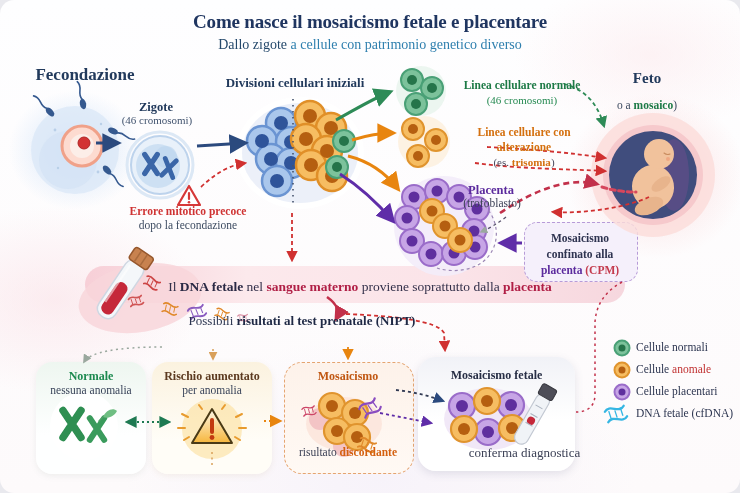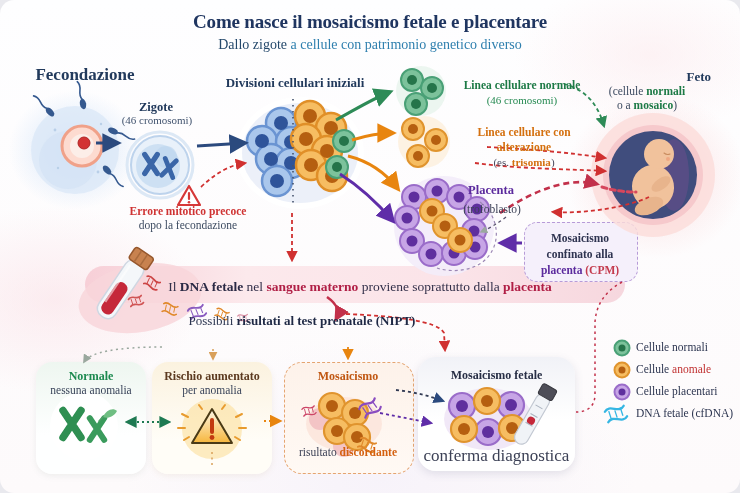--- a/index.html
+++ b/index.html
@@ -404,32 +404,29 @@
   <div class="lbl" style="left:103px;top:219px;width:170px;font-size:11.5px;color:#3c4a60;">dopo la fecondazione</div>
 
   <div class="lbl b" style="left:437px;top:79px;width:170px;font-size:11.5px;color:#1d7a46;">Linea cellulare normale</div>
   <div class="lbl" style="left:437px;top:94px;width:170px;font-size:11px;color:#268a52;">(46 cromosomi)</div>
   <div class="lbl b" style="left:439px;top:126px;width:170px;font-size:11.5px;color:#d4700f;">Linea cellulare con</div>
   <div class="lbl b" style="left:439px;top:141px;width:170px;font-size:11.5px;color:#d4700f;">alterazione</div>
   <div class="lbl" style="left:439px;top:156px;width:170px;font-size:11px;color:#4a4a5e;">
     <span>(es. </span><span style="color:#d4700f;font-weight:600;">trisomia</span><span>)</span>
   </div>
   <div class="lbl b" style="left:441px;top:183px;width:100px;font-size:12.5px;color:#5b2a9d;">Placenta</div>
-  <div class="lbl" style="left:437px;top:203px;width:110px;font-size:11.5px;color:#3c4156;">(trofoblasto)</div>
+  <div class="lbl" style="left:437px;top:197px;width:110px;font-size:11.5px;color:#3c4156;">(trofoblasto)</div>
 
   <div class="lbl b" style="left:526px;top:230px;width:108px;font-size:11.5px;line-height:16px;color:#2e3350;">
     <span>Mosaicismo</span><br>
     <span>confinato alla</span><br>
     <span style="color:#5b2a9d;">placenta</span><span style="color:#c43b4e;"> (CPM)</span>
   </div>
 
-  <div class="lbl b" style="left:611px;top:70px;width:100px;font-size:13px;color:#223a5c;text-align:right;">Feto</div>
-  <div class="lbl" style="left:582px;top:85px;width:130px;font-size:11.5px;color:#3c4a60;">
-    <span>(cellule </span><span class="b" style="color:#1d7a46;">normali</span>
-  </div>
+  <div class="lbl b" style="left:597px;top:70px;width:100px;font-size:15px;color:#223a5c;">Feto</div>
   <div class="lbl" style="left:582px;top:99px;width:130px;font-size:11.5px;color:#3c4a60;">
     <span>o a </span><span class="b" style="color:#1d7a46;">mosaico</span><span>)</span>
   </div>
 
   <div class="lbl" style="left:95px;top:279px;width:530px;font-size:13.5px;color:#33304a;">
     <span>Il </span><span class="b" style="color:#2b2a45;">DNA fetale</span><span> nel </span><span class="b" style="color:#b01e45;">sangue materno</span><span> proviene soprattutto dalla </span><span class="b" style="color:#b01e45;">placenta</span>
   </div>
 
   <div class="lbl" style="left:132px;top:314px;width:340px;font-size:13px;color:#2c3550;">
     <span>Possibili </span><span class="b" style="color:#1f2945;">risultati al test prenatale (NIPT)</span>
@@ -437,21 +434,21 @@
 
   <div class="lbl b" style="left:36px;top:370px;width:110px;font-size:12px;color:#1d8a50;">Normale</div>
   <div class="lbl" style="left:30px;top:384px;width:122px;font-size:11.5px;color:#39445a;">nessuna anomalia</div>
   <div class="lbl b" style="left:152px;top:370px;width:120px;font-size:12px;color:#5c3a20;">Rischio aumentato</div>
   <div class="lbl" style="left:152px;top:384px;width:120px;font-size:11.5px;color:#39445a;">per anomalia</div>
   <div class="lbl b" style="left:284px;top:370px;width:128px;font-size:12px;color:#c05712;">Mosaicismo</div>
   <div class="lbl" style="left:278px;top:446px;width:140px;font-size:11.5px;color:#3c4156;">
     <span>risultato </span><span class="b" style="color:#d4600f;">discordante</span>
   </div>
   <div class="lbl b" style="left:418px;top:369px;width:157px;font-size:12px;color:#272e45;">Mosaicismo fetale</div>
-  <div class="lbl" style="left:418px;top:446px;width:157px;font-size:17px;color:#3c4156;">conferma diagnostica</div>
+  <div class="lbl" style="left:418px;top:446px;width:157px;font-size:13px;color:#3c4156;padding-left:28px;">conferma diagnostica</div>
 
   <div class="lbl left" style="left:636px;top:341px;width:102px;font-size:11.5px;color:#2c3550;">Cellule normali</div>
   <div class="lbl left" style="left:636px;top:363px;width:102px;font-size:11.5px;color:#2c3550;">
     <span>Cellule </span><span style="color:#c03030;">anomale</span>
   </div>
   <div class="lbl left" style="left:636px;top:385px;width:102px;font-size:11.5px;color:#2c3550;">Cellule placentari</div>
   <div class="lbl left" style="left:636px;top:407px;width:110px;font-size:11.5px;color:#2c3550;">DNA fetale (cfDNA)</div>
 
 </div>
 

